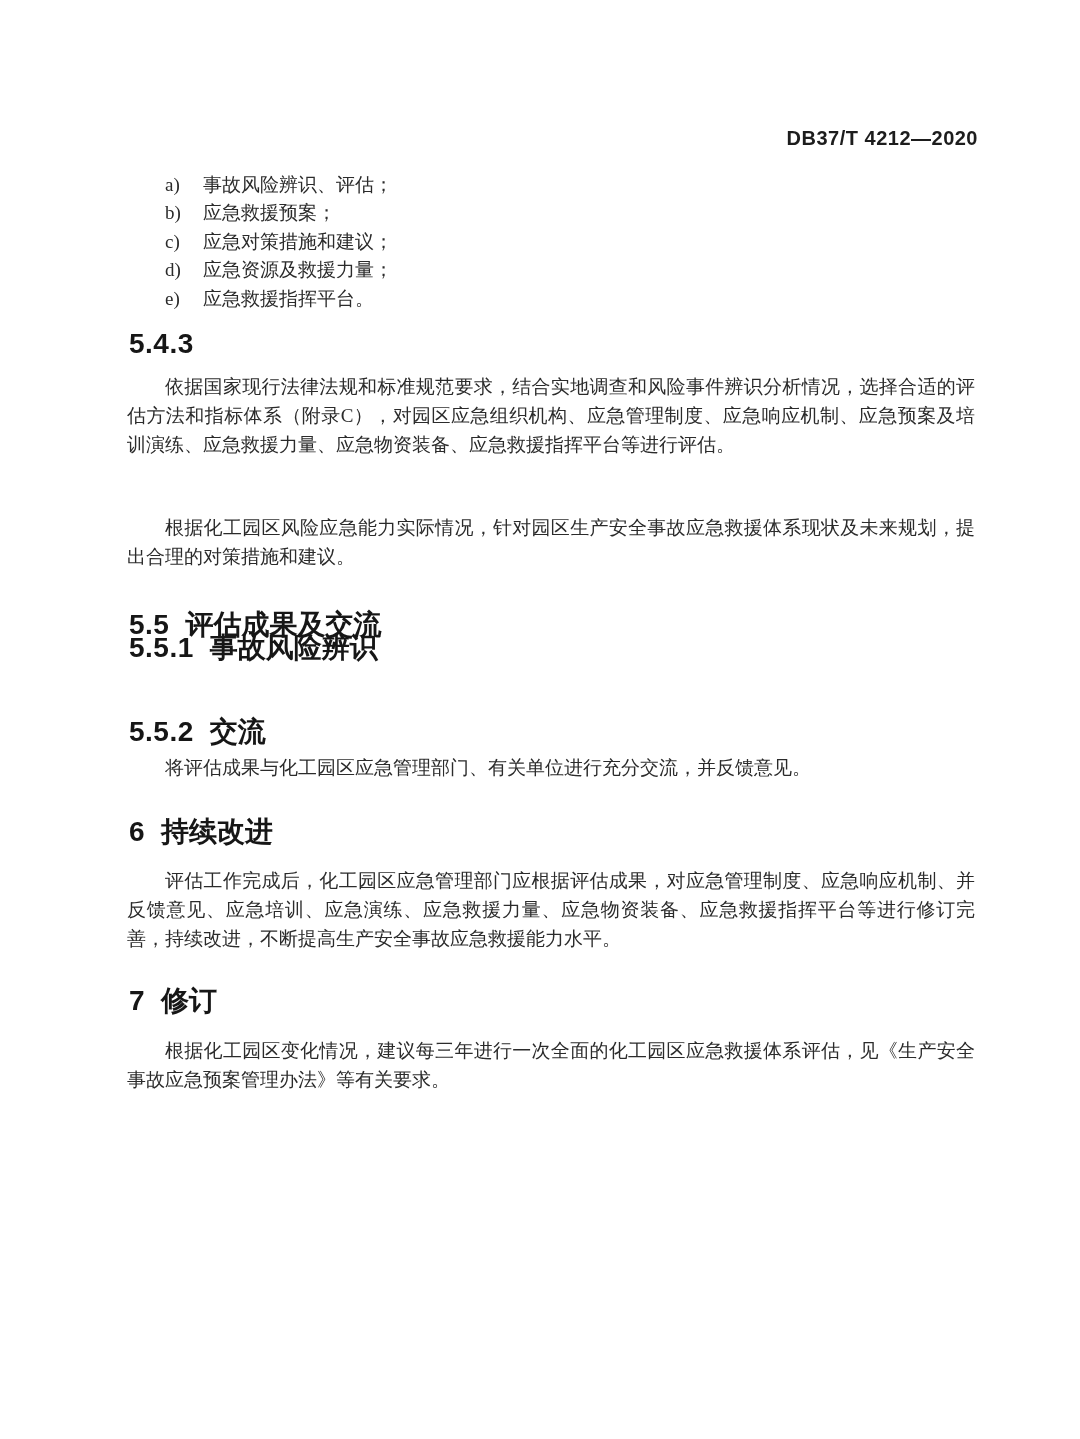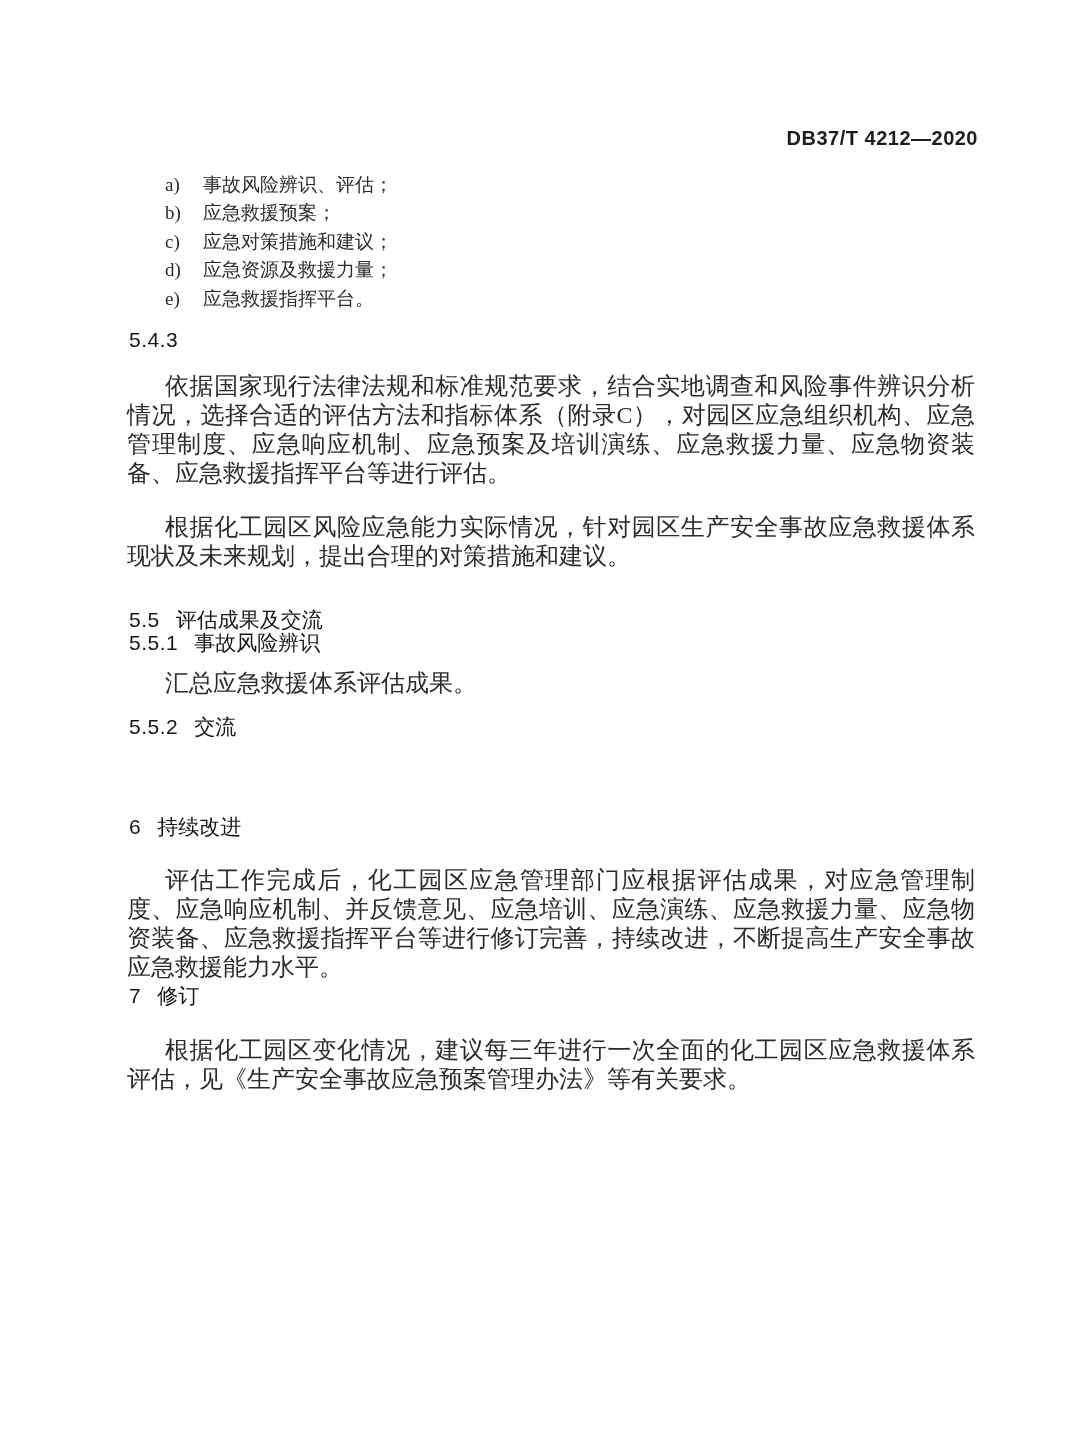--- a/index.html
+++ b/index.html
@@ -40,31 +40,31 @@
     width: 38px;
     flex: 0 0 38px;
     font-family: "Liberation Serif", "DejaVu Serif", serif;
   }
   .heading {
     position: absolute;
     left: 129px;
     display: flex;
     align-items: baseline;
     font-family: "Liberation Sans", "DejaVu Sans", sans-serif;
-    font-weight: 400;
-    font-size: 21px;
+    font-weight: 700;
+    font-size: 28px;
     color: #161616;
     white-space: nowrap;
   }
   .h-num { margin-right: 16px; letter-spacing: 0.5px; }
   .para {
     position: absolute;
     left: 127px;
     width: 848px;
-    font-size: 24px;
+    font-size: 19px;
     line-height: 29px;
     text-align: justify;
     text-indent: 38px;
     color: #2b2b2b;
   }
   .page-number {
     position: absolute;
     top: 1397px;
     left: 946px;
     font-size: 18px;
@@ -110,26 +110,26 @@
 
   <div class="heading" style="top:606px">
     <span class="h-num">5.5</span>
     <span class="h-title">评估成果及交流</span>
   </div>
 
   <div class="heading" style="top:629px">
     <span class="h-num">5.5.1</span>
     <span class="h-title">事故风险辨识</span>
   </div>
-  <p class="para" style="top:669px">汇总应急救援体系评估成果。</p>
 
   <div class="heading" style="top:713px">
     <span class="h-num">5.5.2</span>
     <span class="h-title">交流</span>
   </div>
+  <p class="para" style="top:753px">将评估成果与化工园区应急管理部门、有关单位进行充分交流，并反馈意见。</p>
 
   <div class="heading" style="top:813px">
     <span class="h-num">6</span>
     <span class="h-title">持续改进</span>
   </div>
   <p class="para" style="top:866px">评估工作完成后，化工园区应急管理部门应根据评估成果，对应急管理制度、应急响应机制、并反馈意见、应急培训、应急演练、应急救援力量、应急物资装备、应急救援指挥平台等进行修订完善，持续改进，不断提高生产安全事故应急救援能力水平。</p>
 
   <div class="heading" style="top:982px">
     <span class="h-num">7</span>
     <span class="h-title">修订</span>

